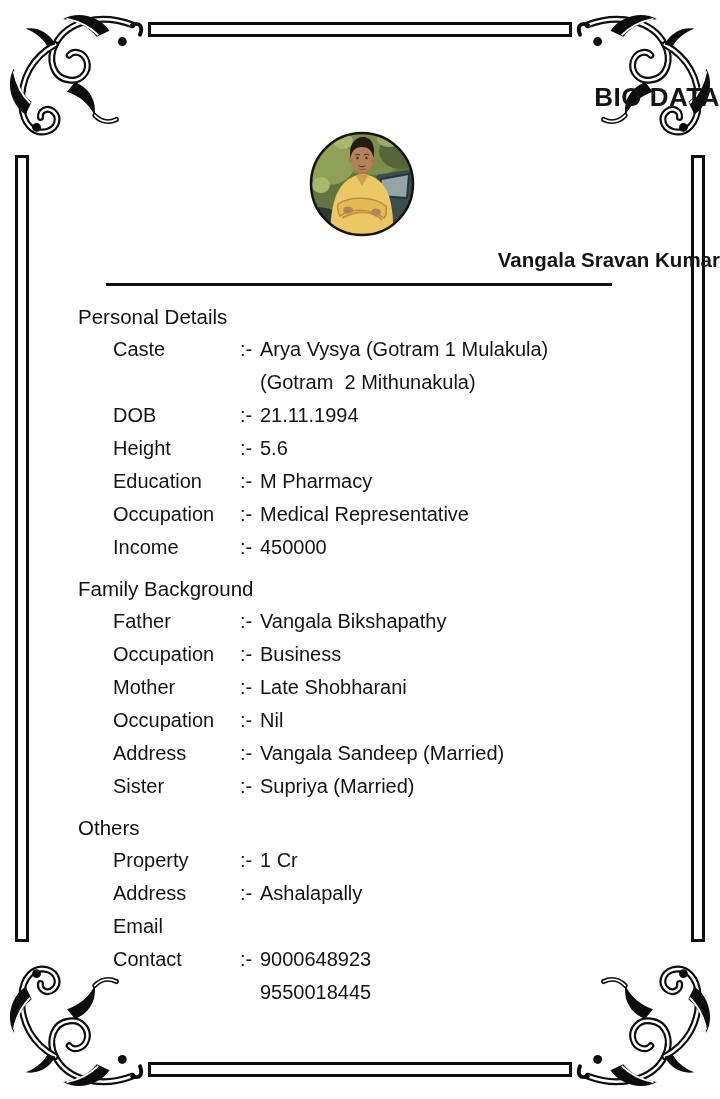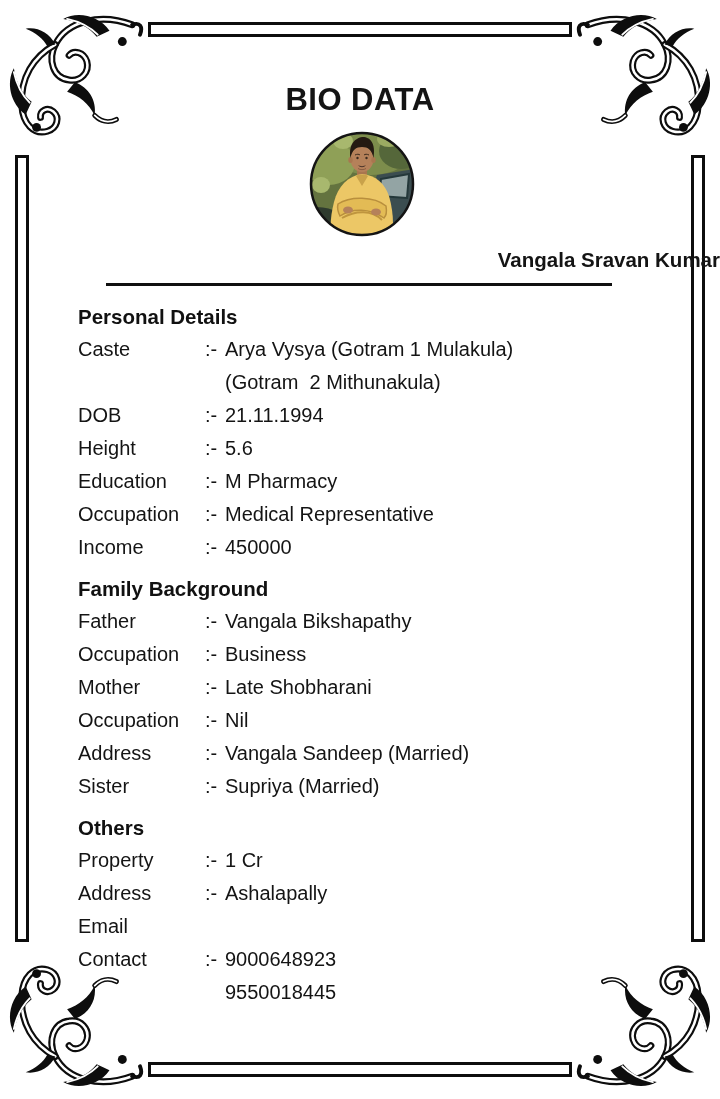--- a/index.html
+++ b/index.html
@@ -19,39 +19,39 @@
   .bar-left  {left:15px;top:155px;width:14px;height:787px;}
   .bar-right {left:691px;top:155px;width:14px;height:787px;}
   .corner{position:absolute;width:138px;height:138px;}
   .corner-tl{left:6px;top:11px;}
   .corner-tr{right:6px;top:11px;transform:scaleX(-1);}
   .corner-bl{left:6px;bottom:9px;transform:scaleY(-1);}
   .corner-br{right:6px;bottom:9px;transform:scale(-1,-1);}
   
   .title{
     position:absolute;left:0;top:82px;width:100%;
-    text-align:center;font-size:31px;font-weight:bold;letter-spacing:.5px;
+    text-align:right;font-size:26px;font-weight:bold;letter-spacing:.5px;
   }
   .photo-wrap{position:absolute;left:309px;top:131px;width:106px;height:106px;}
   .person-name{
     position:absolute;left:0;top:248px;width:100%;
     text-align:right;font-size:20.5px;font-weight:bold;
   }
   .name-divider{position:absolute;left:106px;top:283px;width:506px;height:3px;background:#101010;}
   
   .content{
     position:absolute;left:78px;top:300px;width:575px;
     font-size:20px;line-height:33px;
   }
   .section{margin:0;}
   .section + .section{margin-top:8px;}
   .section h2{
-    margin:0;font-size:20.5px;font-weight:bold;line-height:33px;color:#111;
-  }
-  .row{display:grid;grid-template-columns:127px 1fr;}
+    margin:0;font-size:20.5px;font-weight:normal;line-height:33px;color:#111;
+  }
+  .row{display:grid;grid-template-columns:127px 1fr;margin-left:35px;}
   .lbl{white-space:nowrap;}
   .val{white-space:pre-wrap;}
   .sep{display:inline-block;width:20px;}
   .val2{display:block;margin-left:20px;white-space:pre-wrap;}
 </style>
 </head>
 <body>
 
 <svg width="0" height="0" style="position:absolute" aria-hidden="true">
   <symbol id="flourish" viewBox="0 0 140 140">

